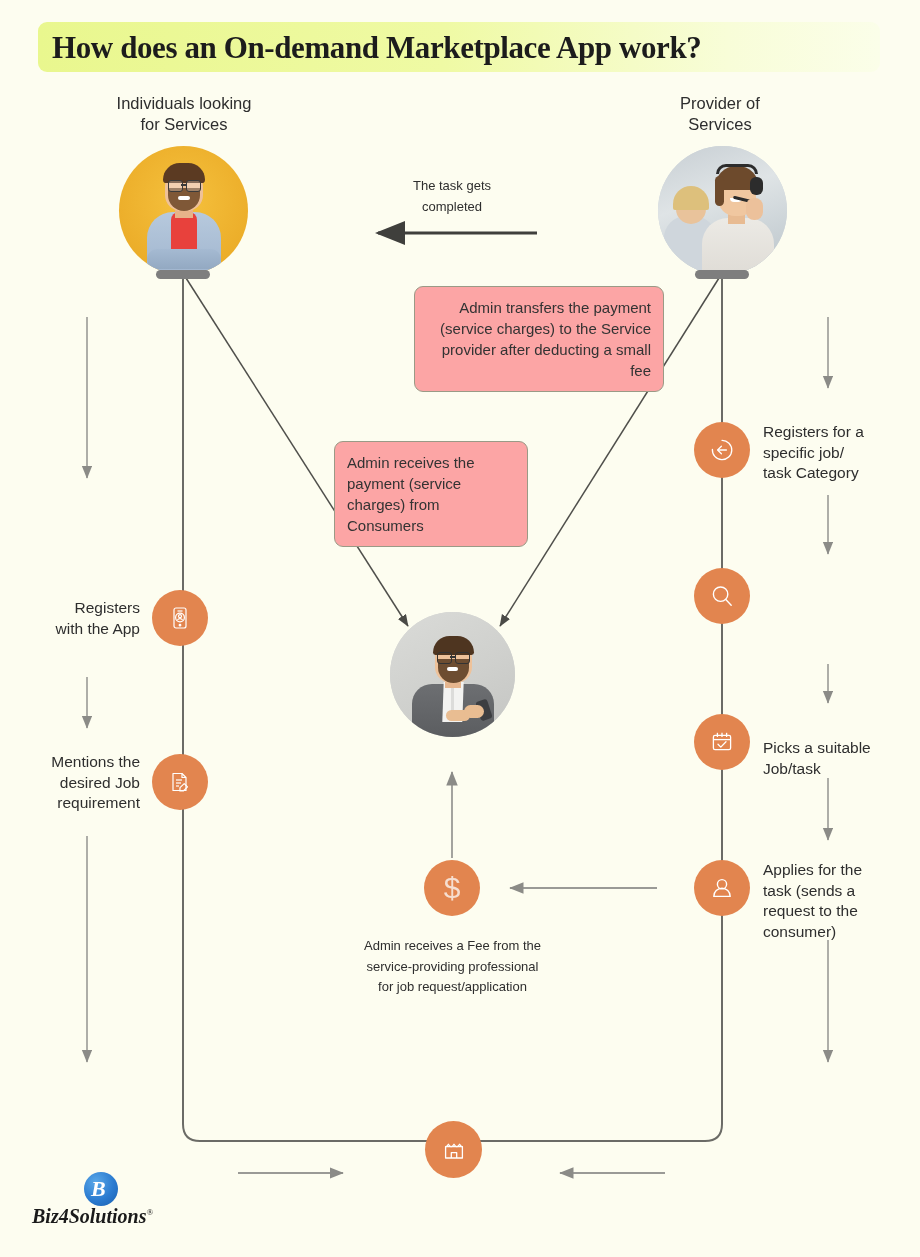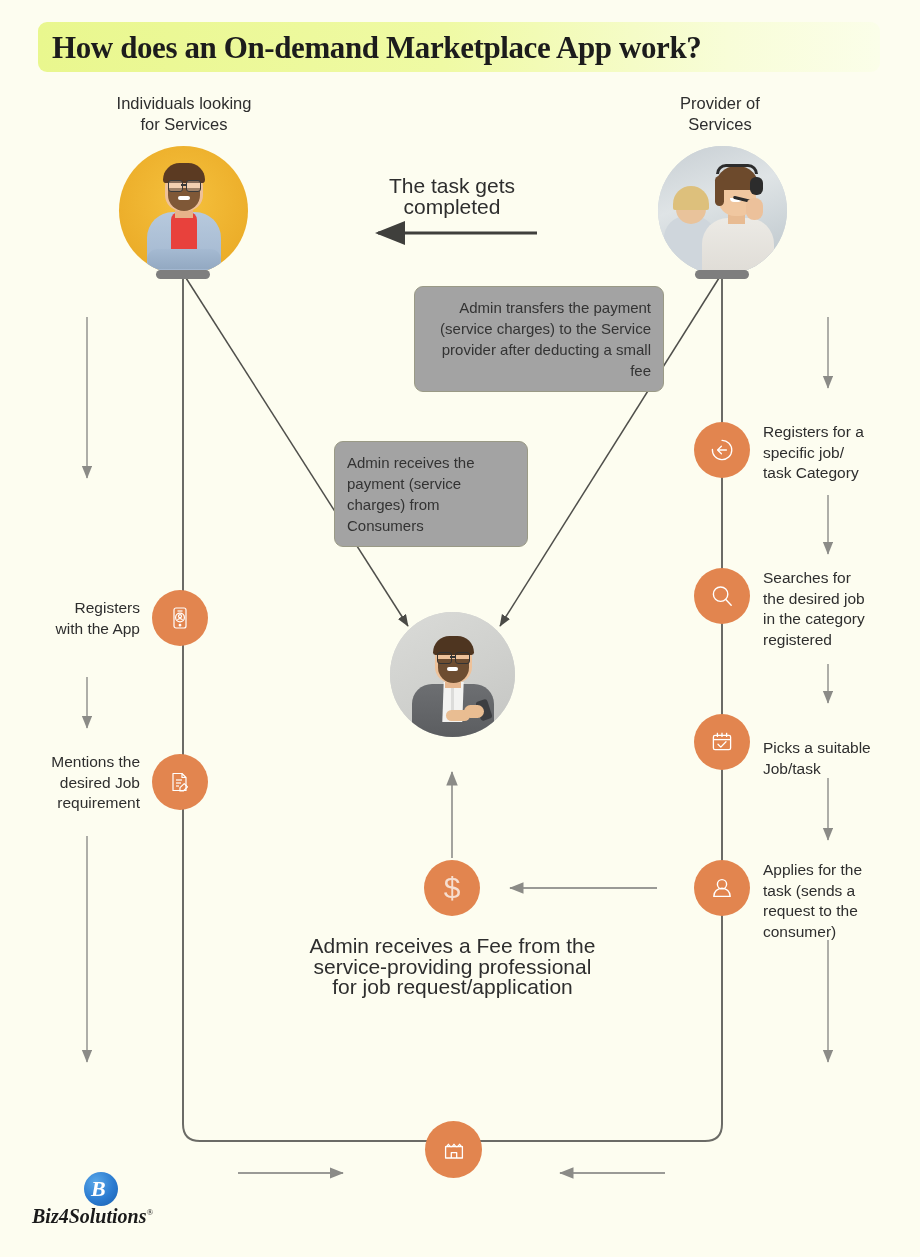--- a/index.html
+++ b/index.html
@@ -106,27 +106,27 @@
     background:#e2854f;display:flex;align-items:center;justify-content:center;
   }
   .step-circle svg{display:block;}
   .step-label{
     position:absolute;font-size:15.5px;line-height:20.5px;color:#2e2e2e;
   }
   .step-label.right-align{text-align:right;}
 
   
   .callout{
-    position:absolute;background:#a3a3a3;border:1.2px solid #9a9a86;
+    position:absolute;background:#fca5a5;border:1.2px solid #9a9a86;
     border-radius:9px;font-size:15px;line-height:21px;color:#333;
     padding:10px 12px;box-sizing:border-box;
   }
 
   
-  .plain-text{position:absolute;text-align:center;font-size:21px;line-height:20.5px;color:#2e2e2e;}
+  .plain-text{position:absolute;text-align:center;font-size:13px;line-height:20.5px;color:#2e2e2e;}
 
   
   #logo{position:absolute;left:32px;top:1172px;width:140px;height:74px;}
   #logo-mark{position:absolute;left:52px;top:0;width:34px;height:34px;border-radius:50%;
     background:radial-gradient(circle at 35% 30%, #5aa8e8 0%, #2b7bd0 55%, #1a5fae 100%);}
   #logo-mark .swish{position:absolute;left:7px;top:5px;font-size:22px;color:#fff;
     font-family:"Liberation Serif",serif;font-style:italic;font-weight:bold;line-height:24px;}
   #logo-text{position:absolute;left:0;top:33px;width:140px;font-family:"Liberation Serif",serif;
     font-style:italic;font-weight:bold;font-size:20px;color:#1a1a1a;white-space:nowrap;}
   #logo-reg{font-size:9px;vertical-align:super;font-style:normal;font-weight:normal;}
@@ -282,21 +282,20 @@
   <div class="step-label" style="left:763px;top:422px;width:150px;">Registers for a<br>specific job/<br>task Category</div>
 
   <div class="step-circle" style="left:694px;top:568px;">
     <span>
       <svg width="28" height="28" viewBox="0 0 28 28" fill="none" stroke="#fff" stroke-width="1.4">
         <circle cx="12.6" cy="12.2" r="7.2"></circle>
         <line x1="17.8" y1="17.6" x2="23.2" y2="23.2" stroke-linecap="round"></line>
       </svg>
     </span>
   </div>
-  <div class="step-label" style="left:763px;top:568px;width:152px;">Searches for<br>the desired job<br>in the category<br>registered</div>
 
   <div class="step-circle" style="left:694px;top:714px;">
     <span>
       <svg width="28" height="28" viewBox="0 0 28 28" fill="none" stroke="#fff" stroke-width="1.3">
         <rect x="5.4" y="7.4" width="17.2" height="14.2" rx="1.6"></rect>
         <line x1="5.4" y1="11.6" x2="22.6" y2="11.6"></line>
         <line x1="9.4" y1="4.8" x2="9.4" y2="9"></line>
         <line x1="14" y1="4.8" x2="14" y2="9"></line>
         <line x1="18.6" y1="4.8" x2="18.6" y2="9"></line>
         <path d="M10 16.2l2.8 2.9 5.2-5.3" stroke-linecap="round" stroke-linejoin="round"></path>

